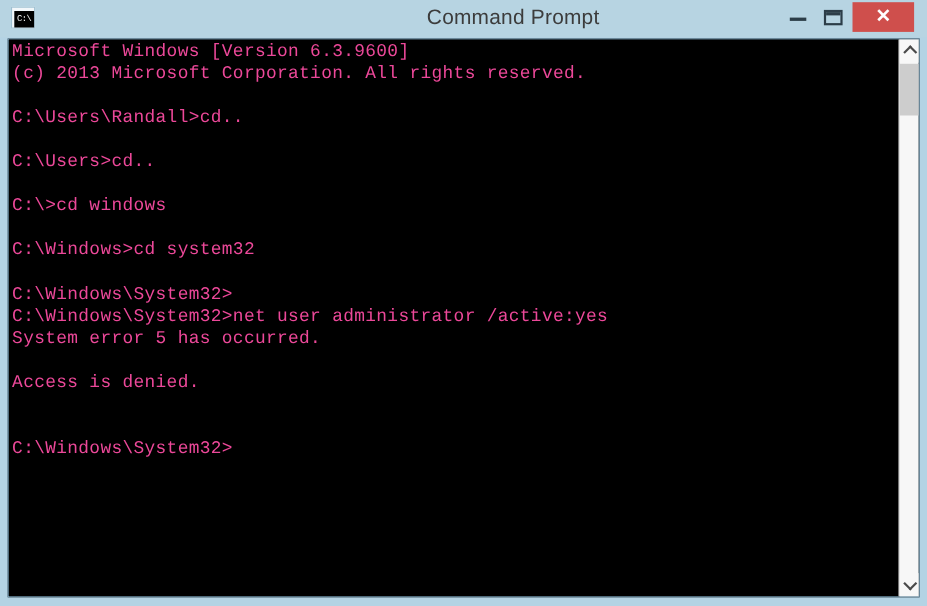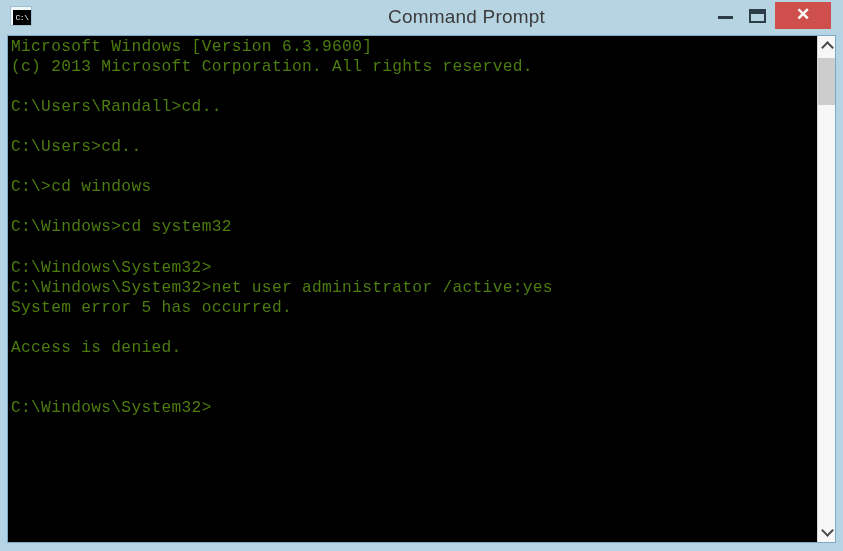--- a/index.html
+++ b/index.html
@@ -155,21 +155,21 @@
     overflow: hidden;
   }
   #console-text {
     position: absolute;
     left: 3px;
     top: 1px;
     margin: 0;
     font-family: "Liberation Mono", "DejaVu Sans Mono", monospace;
     font-size: 16.2px;
     line-height: 20.05px;
-    color: #4d7c0f;
+    color: #ec4899;
     white-space: pre;
     letter-spacing: 0.32px;
   }
 
   
   #scrollbar {
     position: absolute;
     right: 0;
     top: 0;
     width: 18px;

